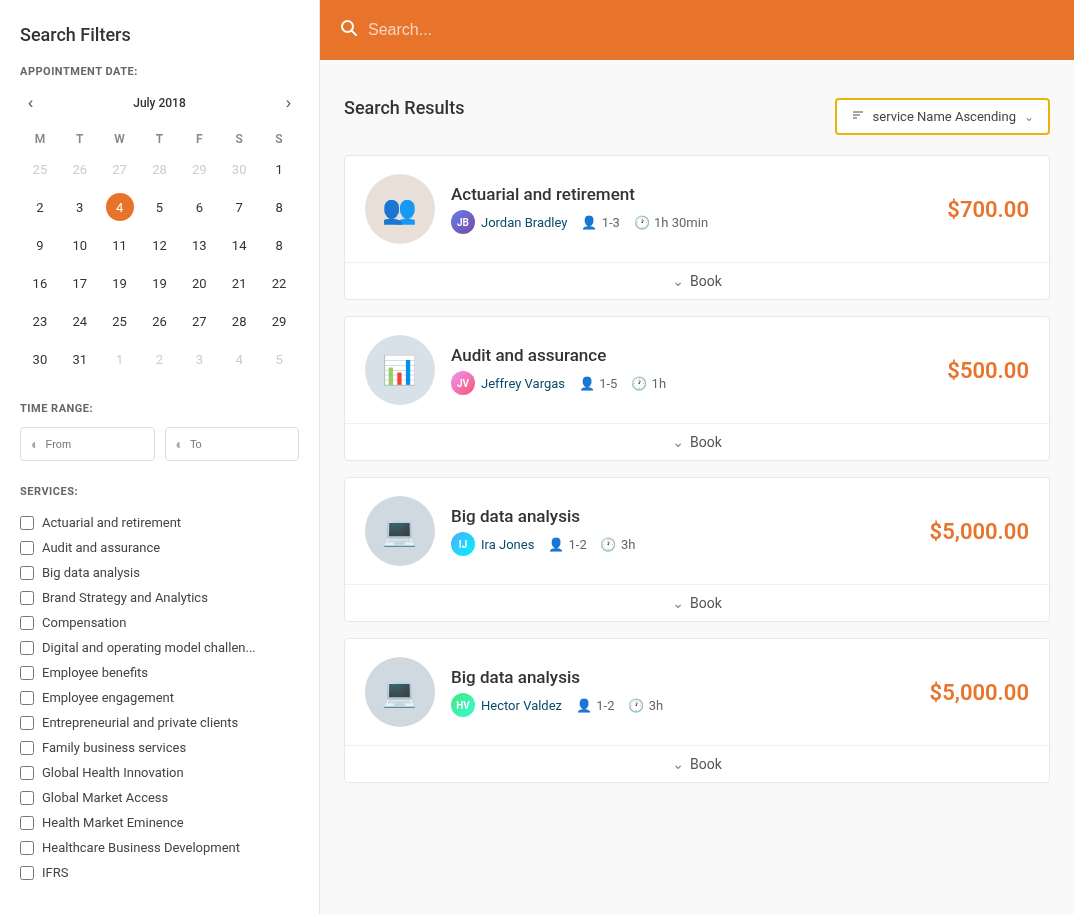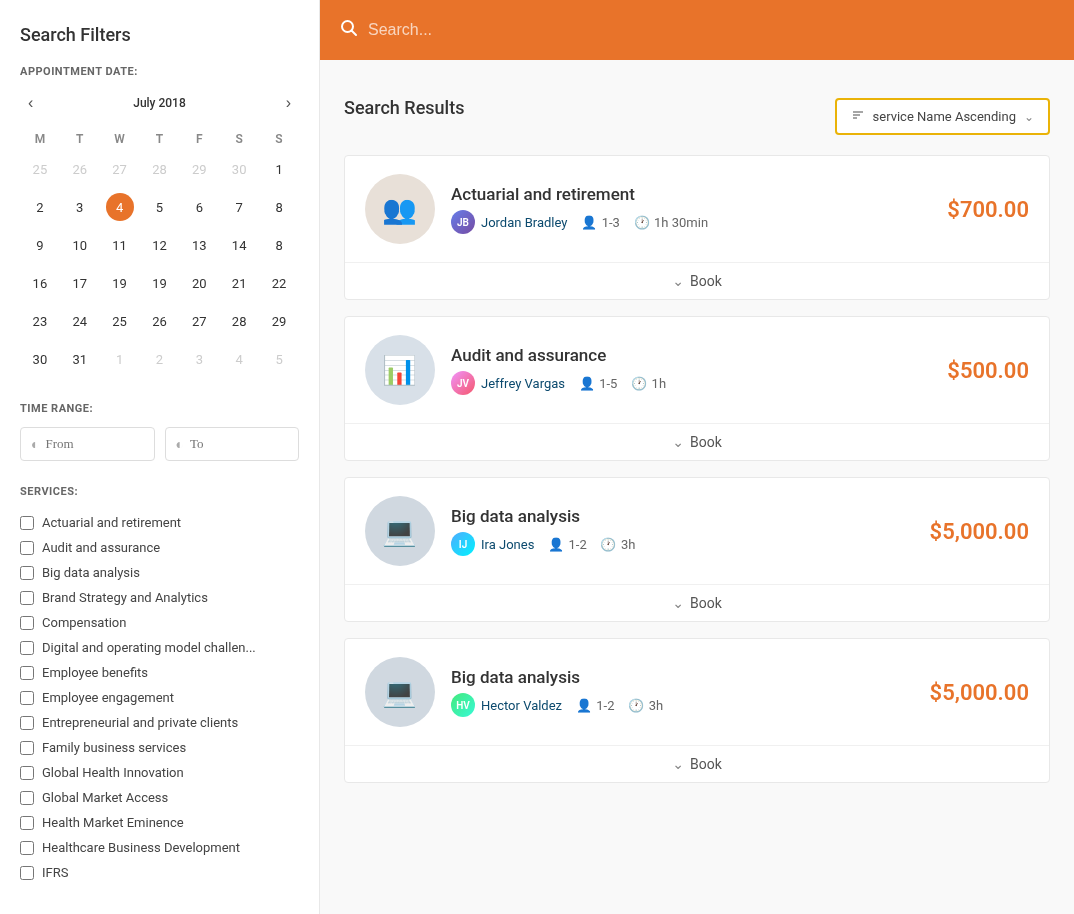--- a/index.html
+++ b/index.html
@@ -94,24 +94,23 @@
       display: flex;
       align-items: center;
       border: 1px solid #ddd;
       border-radius: 4px;
       padding: 8px 10px;
       gap: 6px;
     }
     .time-input-wrap input {
       border: none;
       outline: none;
-      font-size: 13px;
+      font-size: 11px;
       color: #999;
       width: 100%;
-      font-family: Liberation Serif, serif;
     }
     .clock-icon {
       color: #aaa;
       font-size: 14px;
     }
 
     
     .services-section {}
     .service-checkbox-item {
       display: flex;

